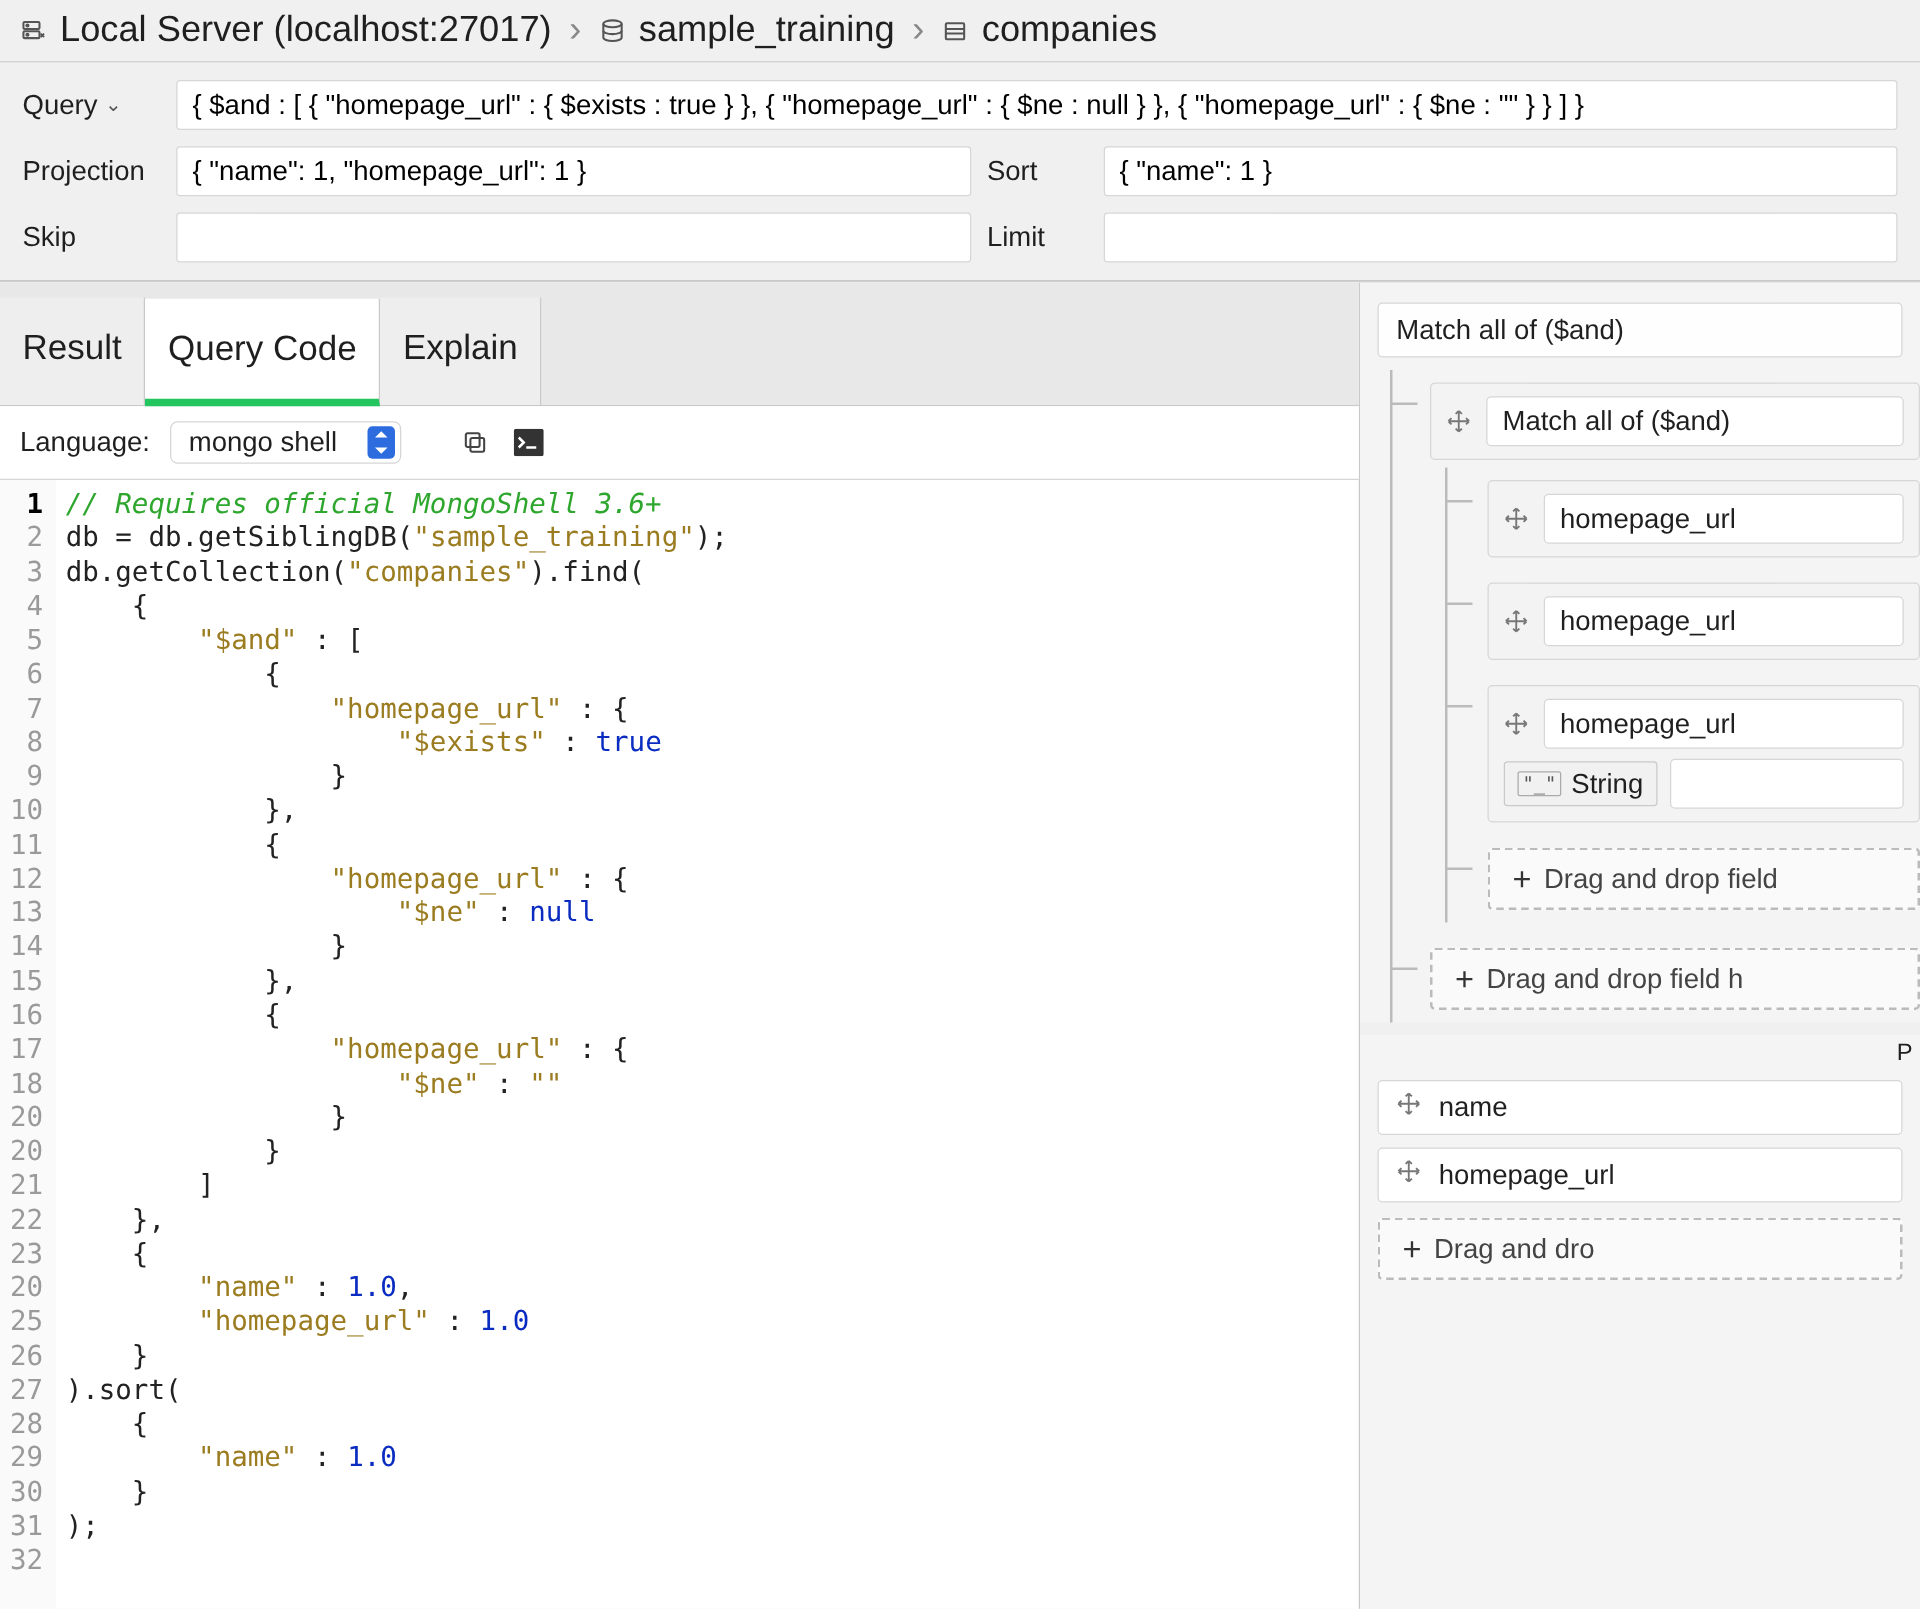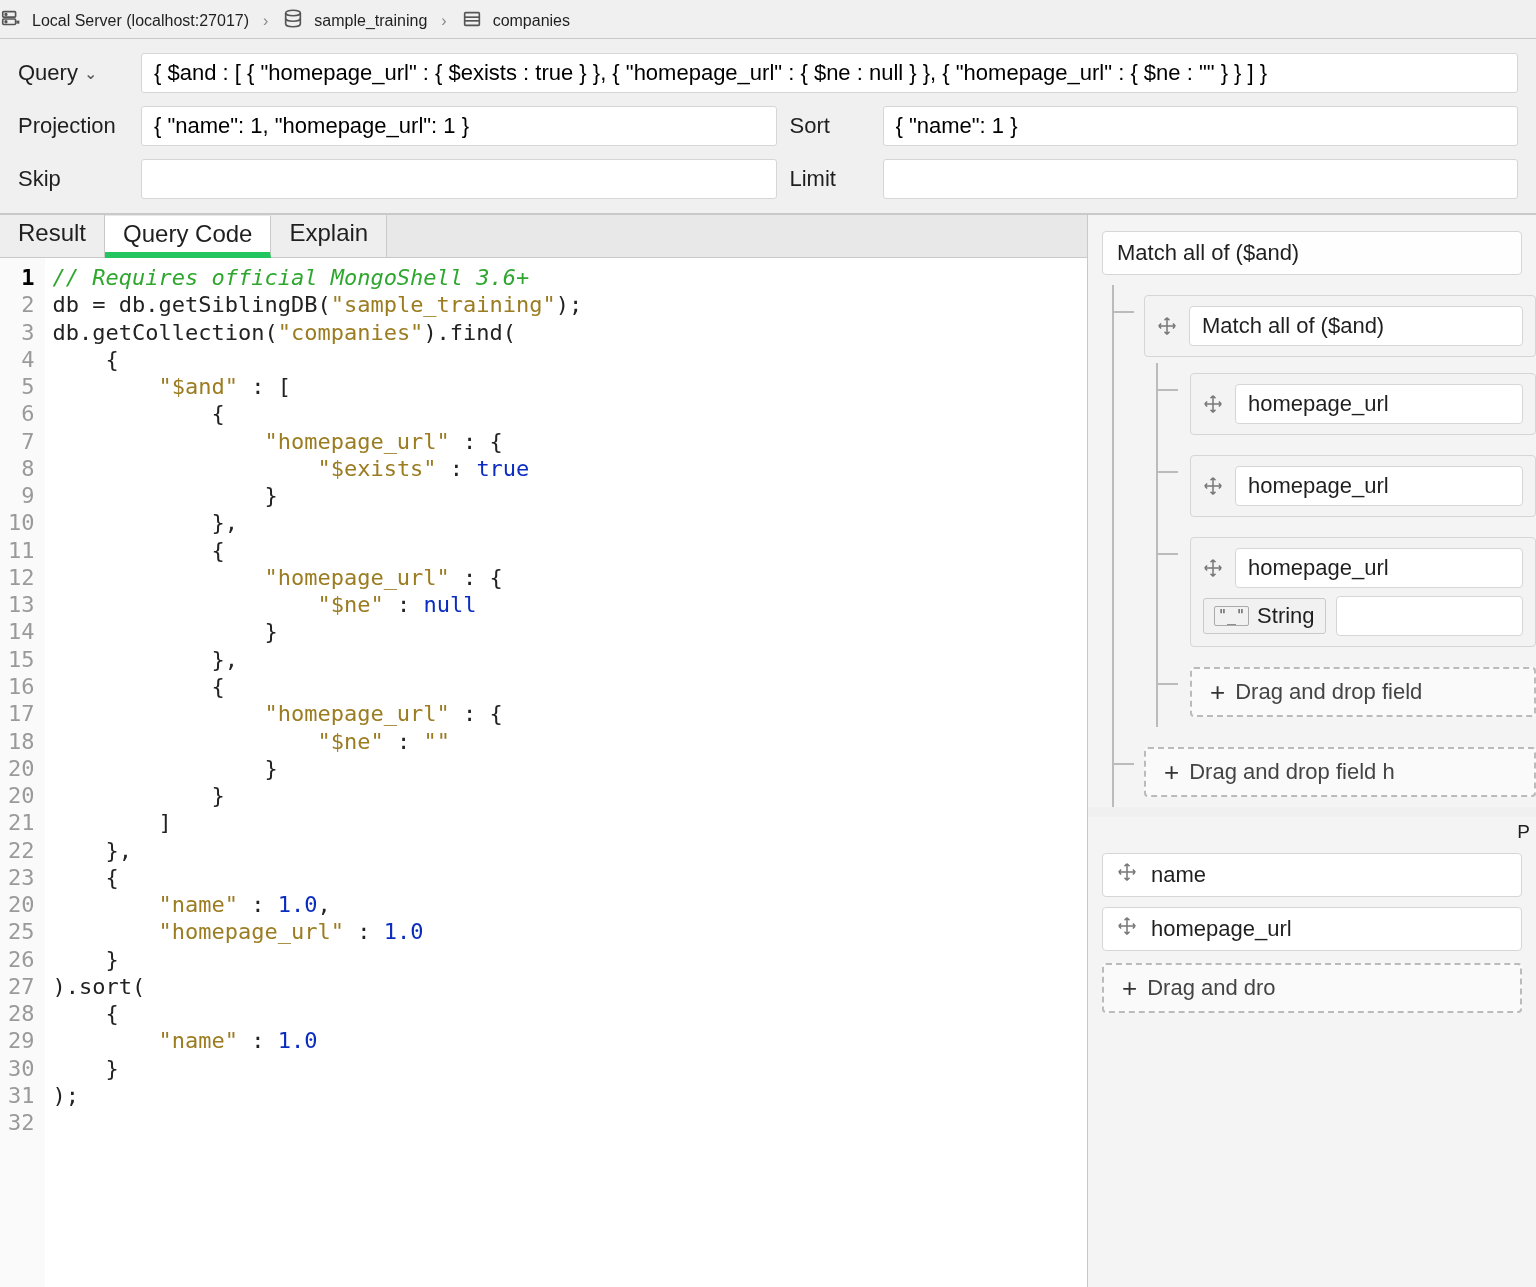--- a/index.html
+++ b/index.html
@@ -28,26 +28,26 @@
     background:var(--bg-page);
     width:1536px;
     height:1287px;
     overflow:hidden;
     position:relative;
   }
 
   
   .bc-bar {
     display:flex;
-    align-items:flex-end;
+    align-items:center;
     gap:10px;
-    padding:8px 0;
+    padding:8px 16px;
     border-bottom:1px solid var(--border);
     background:var(--bg-page);
-    font-size:16px;
+    font-size:29px;
   }
   .bc-sep { color:#888; padding:0 4px; }
   .bc-icon { color:#666; display:inline-flex; }
 
   
   .form-rows { display:grid; grid-template-columns: 110px 1fr 80px 1fr;
                column-gap:10px; row-gap:10px; padding:14px 18px;
                border-bottom:1px solid var(--border);
                background:var(--bg-page); font-size:22px;gap:13px;}
   .form-rows .wide { grid-column: 2 / span 3; }
@@ -69,22 +69,22 @@
   }
   .right-pane {
     flex:1; background:#f4f4f4; overflow:hidden;
   }
 
   
   .tabs {
     display:flex; background:#e8e8e8; border-bottom:1px solid var(--border);
   }
   .tab {
-    padding:4px 18px; border-right:1px solid var(--border);
-    background:var(--bg-tab-inactive); font-size:24px; cursor:pointer;
+    padding:24px 18px; border-right:1px solid var(--border);
+    background:var(--bg-tab-inactive); font-size:28px; cursor:pointer;margin-top:12px;
   }
   .tab.active { background:var(--bg-tab-active); border-bottom:6px solid #22c55e;
                 position:relative; top:1px;}
 
   
   .lang-row {
     display:flex; align-items:center; gap:16px; padding:12px 16px;
     background:var(--bg-input); border-bottom:1px solid var(--border-light);
     font-size:22px;
   }
@@ -255,20 +255,41 @@
 <div class="middle">
 
   <div class="left-pane">
 
     <div class="tabs">
       <div class="tab">Result</div>
       <div class="tab active">Query Code</div>
       <div class="tab">Explain</div>
     </div>
 
+    <div class="lang-row">
+      <span>Language:</span>
+      <div class="select-wrap">
+        <span>mongo shell</span>
+        <span class="select-arrow"></span>
+      </div>
+      <span style="flex:0 0 14px;"></span>
+      <span class="icon-btn">
+        <svg width="22" height="22" viewBox="0 0 24 24" fill="none" stroke="#444" stroke-width="1.8">
+          <rect x="8" y="8" width="12" height="12" rx="1.5"></rect>
+            <rect x="4" y="4" width="12" height="12" rx="1.5"></rect>
+        </svg>
+      </span>
+      <span class="icon-btn">
+        <svg width="24" height="22" viewBox="0 0 24 22">
+          <rect x="0" y="0" width="24" height="22" rx="2" fill="#333"></rect>
+          <path d="M4 7l4 4-4 4" stroke="#fff" stroke-width="2" fill="none"></path>
+          <line x1="10" y1="15" x2="18" y2="15" stroke="#fff" stroke-width="2"></line>
+        </svg>
+      </span>
+    </div>
 
     <div class="editor">
       <div class="gutter" id="gutter">
           <div class="cur">1</div>
           <div>2</div>
           <div>3</div>
           <div>4</div>
           <div>5</div>
           <div>6</div>
           <div>7</div>

